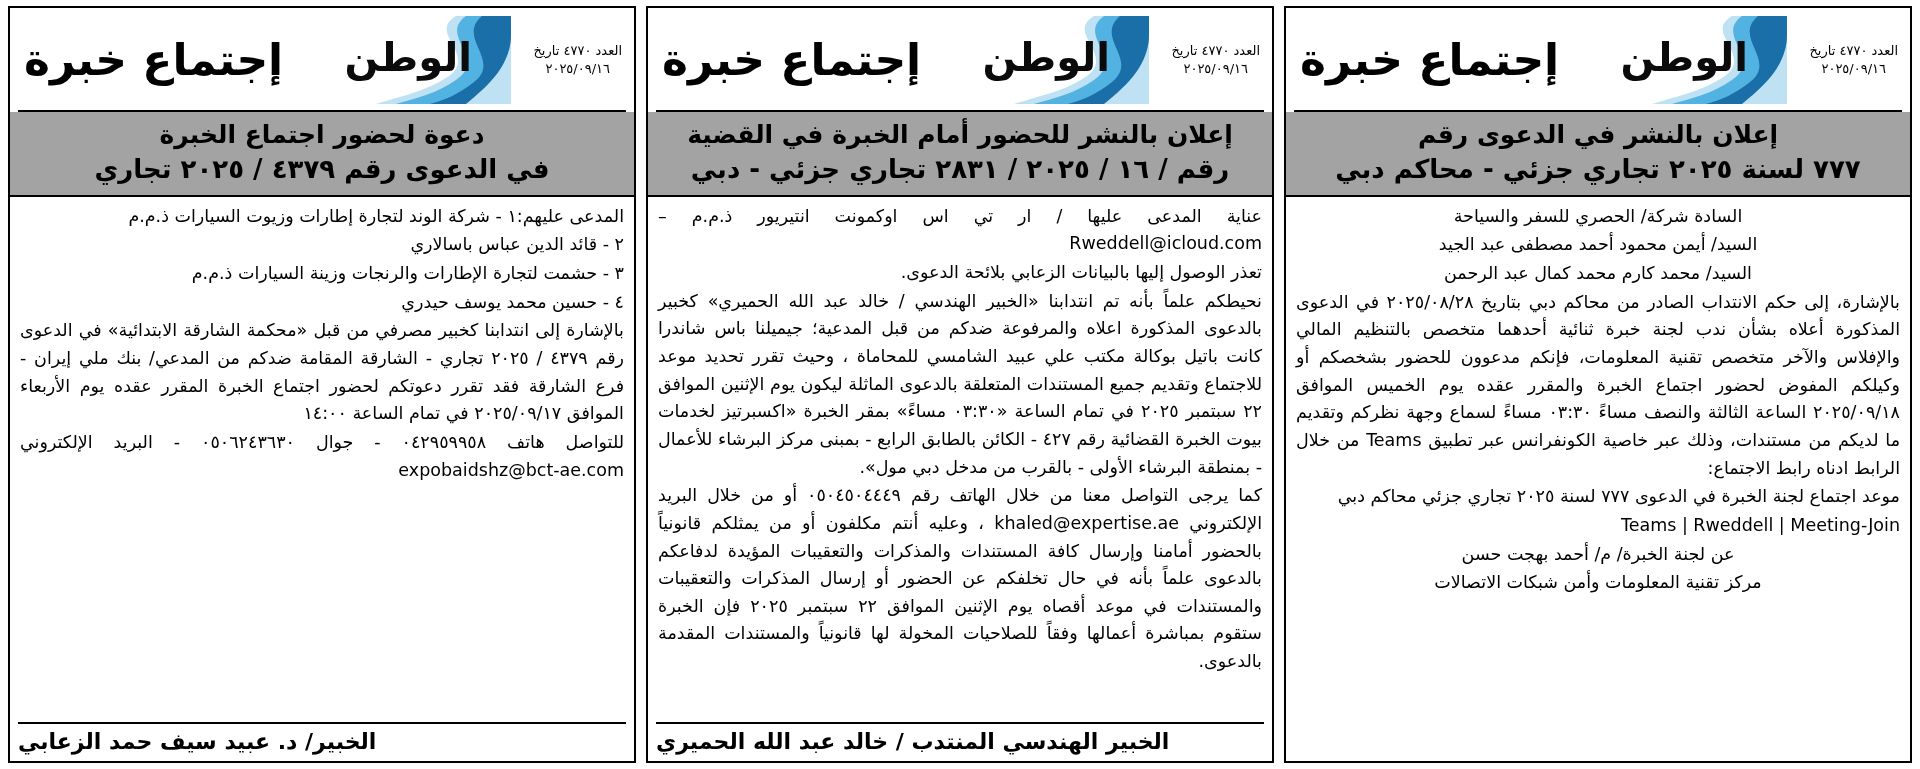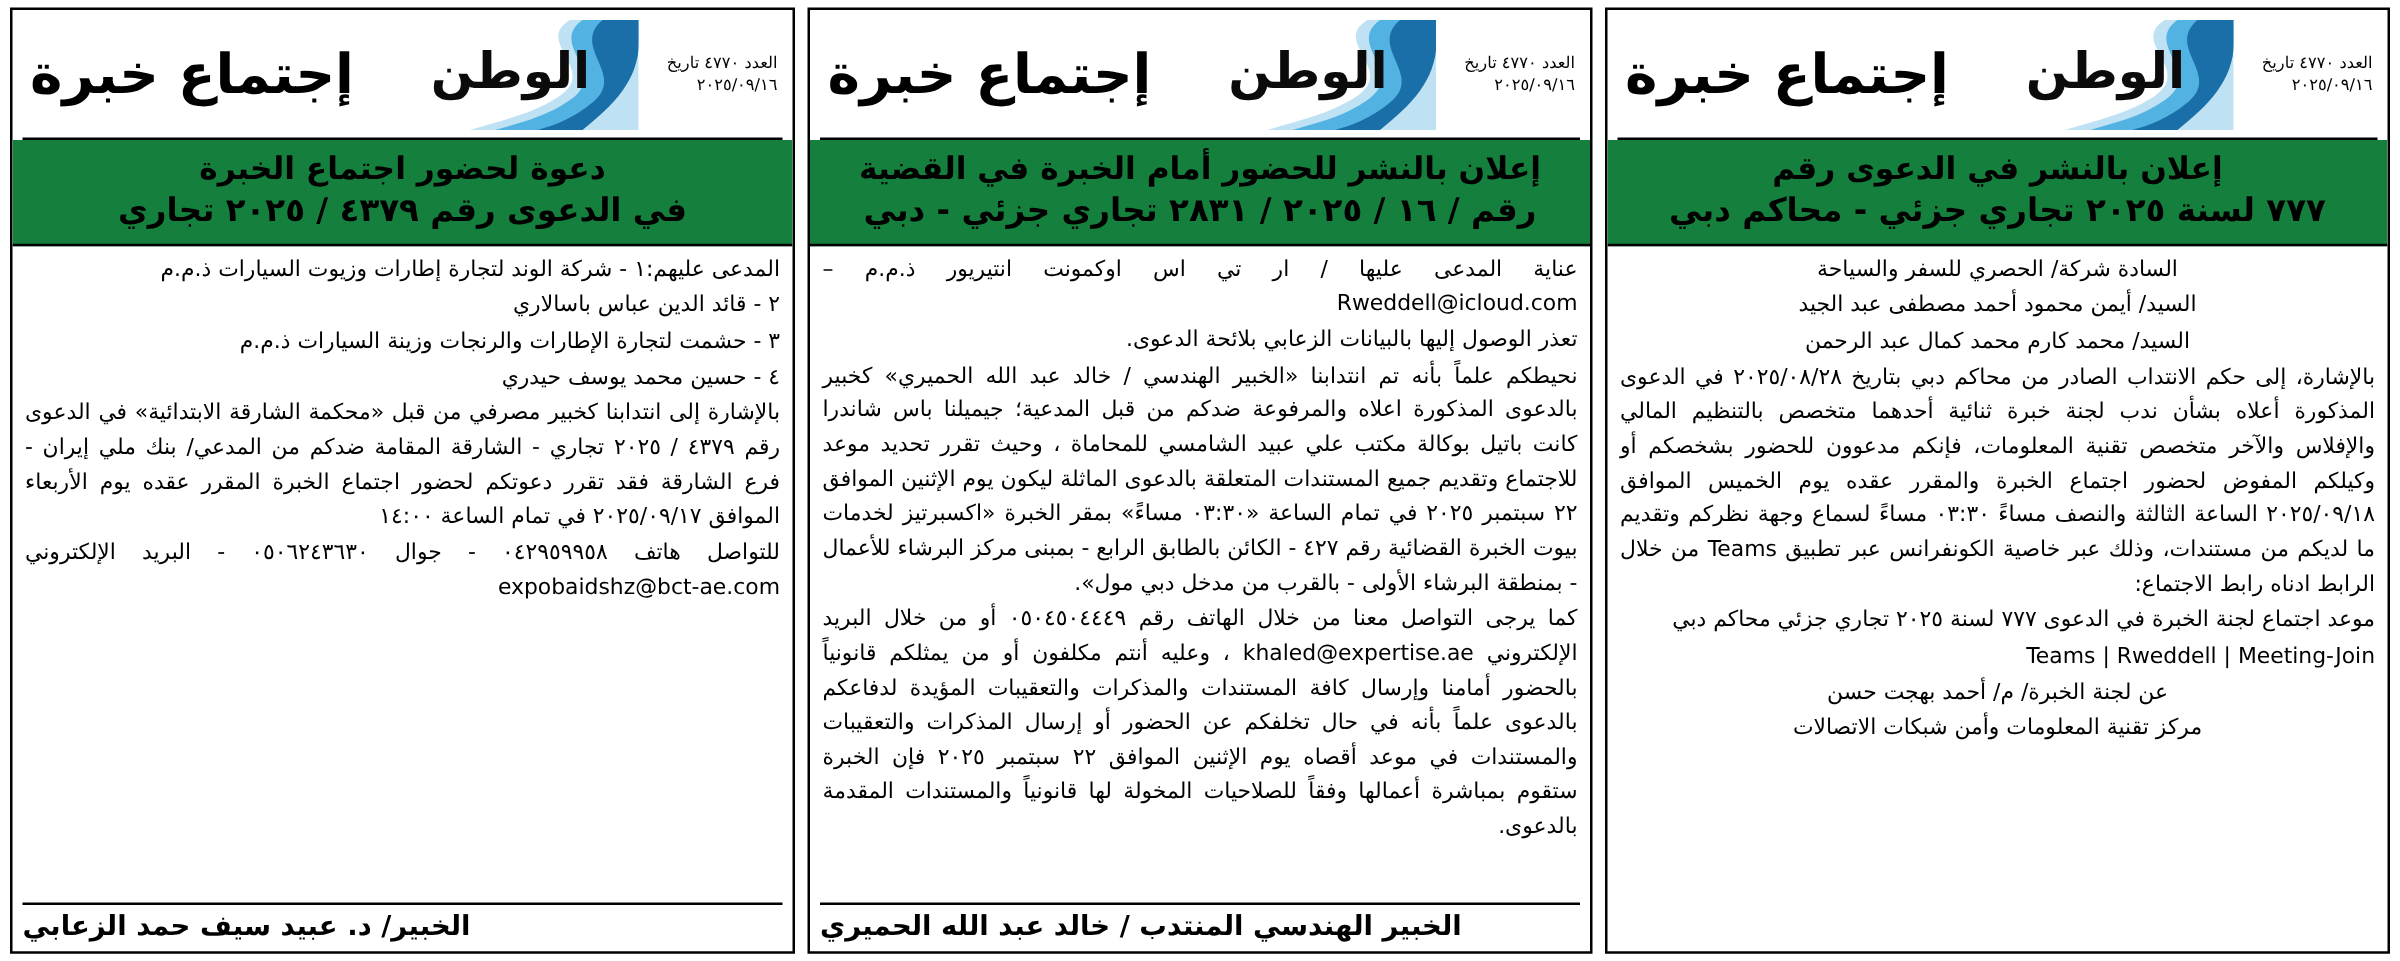--- a/index.html
+++ b/index.html
@@ -60,29 +60,29 @@
   .logo-text{
     position:relative;
     font-size:40px;
     font-weight:bold;
     color:#0b0b0b;
     line-height:1;
     margin-top:-6px;
   }
   .issue{
     font-size:13px;
-    text-align:right;
+    text-align:center;
     line-height:1.35;
     white-space:nowrap;
     flex:0 0 auto;
     padding-right:4px;
   }
   
   .band{
-    background:#15803d;
+    background:#a3a3a3;
     border-bottom:2px solid #000;
     text-align:center;
     padding:6px 4px 8px 4px;
     margin:0 -8px 6px -8px;
   }
   .band .l1{font-size:25px;font-weight:bold;line-height:1.35;}
   .band .l2{font-size:26px;font-weight:bold;line-height:1.35;}
   
   .body{
     flex:1 1 auto;

